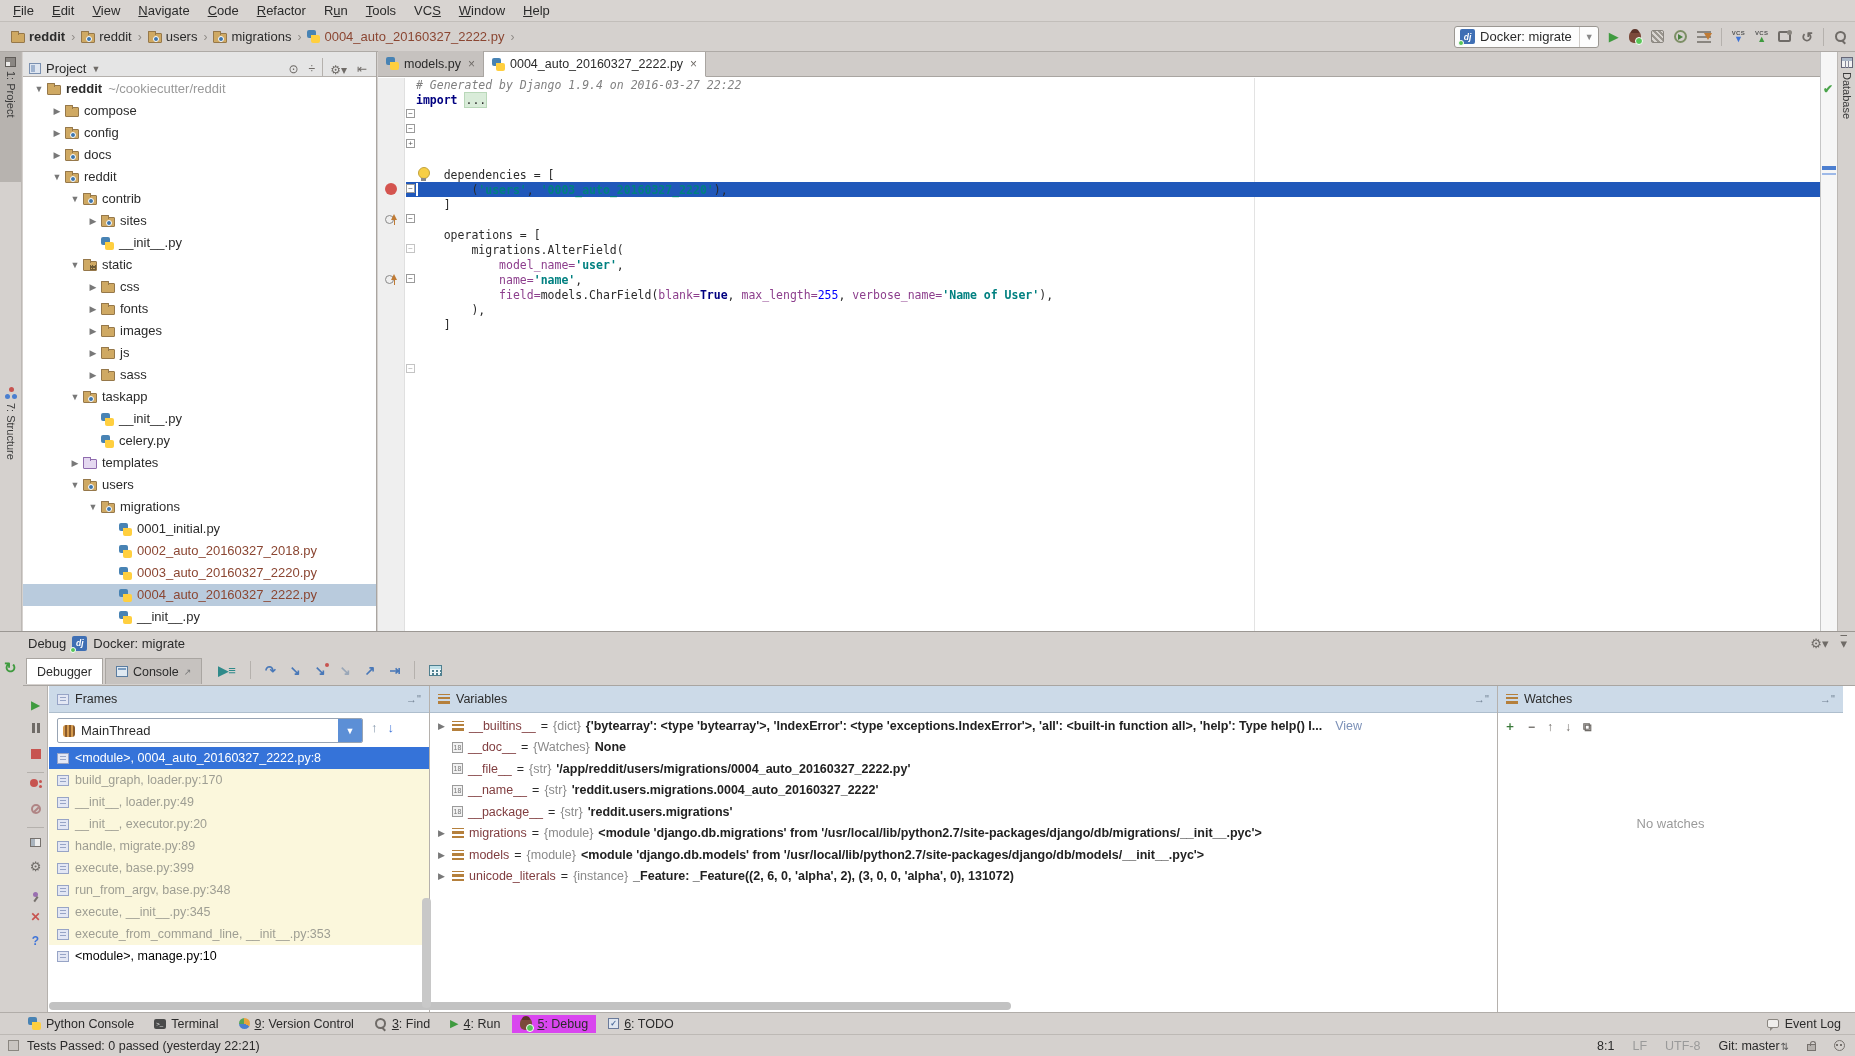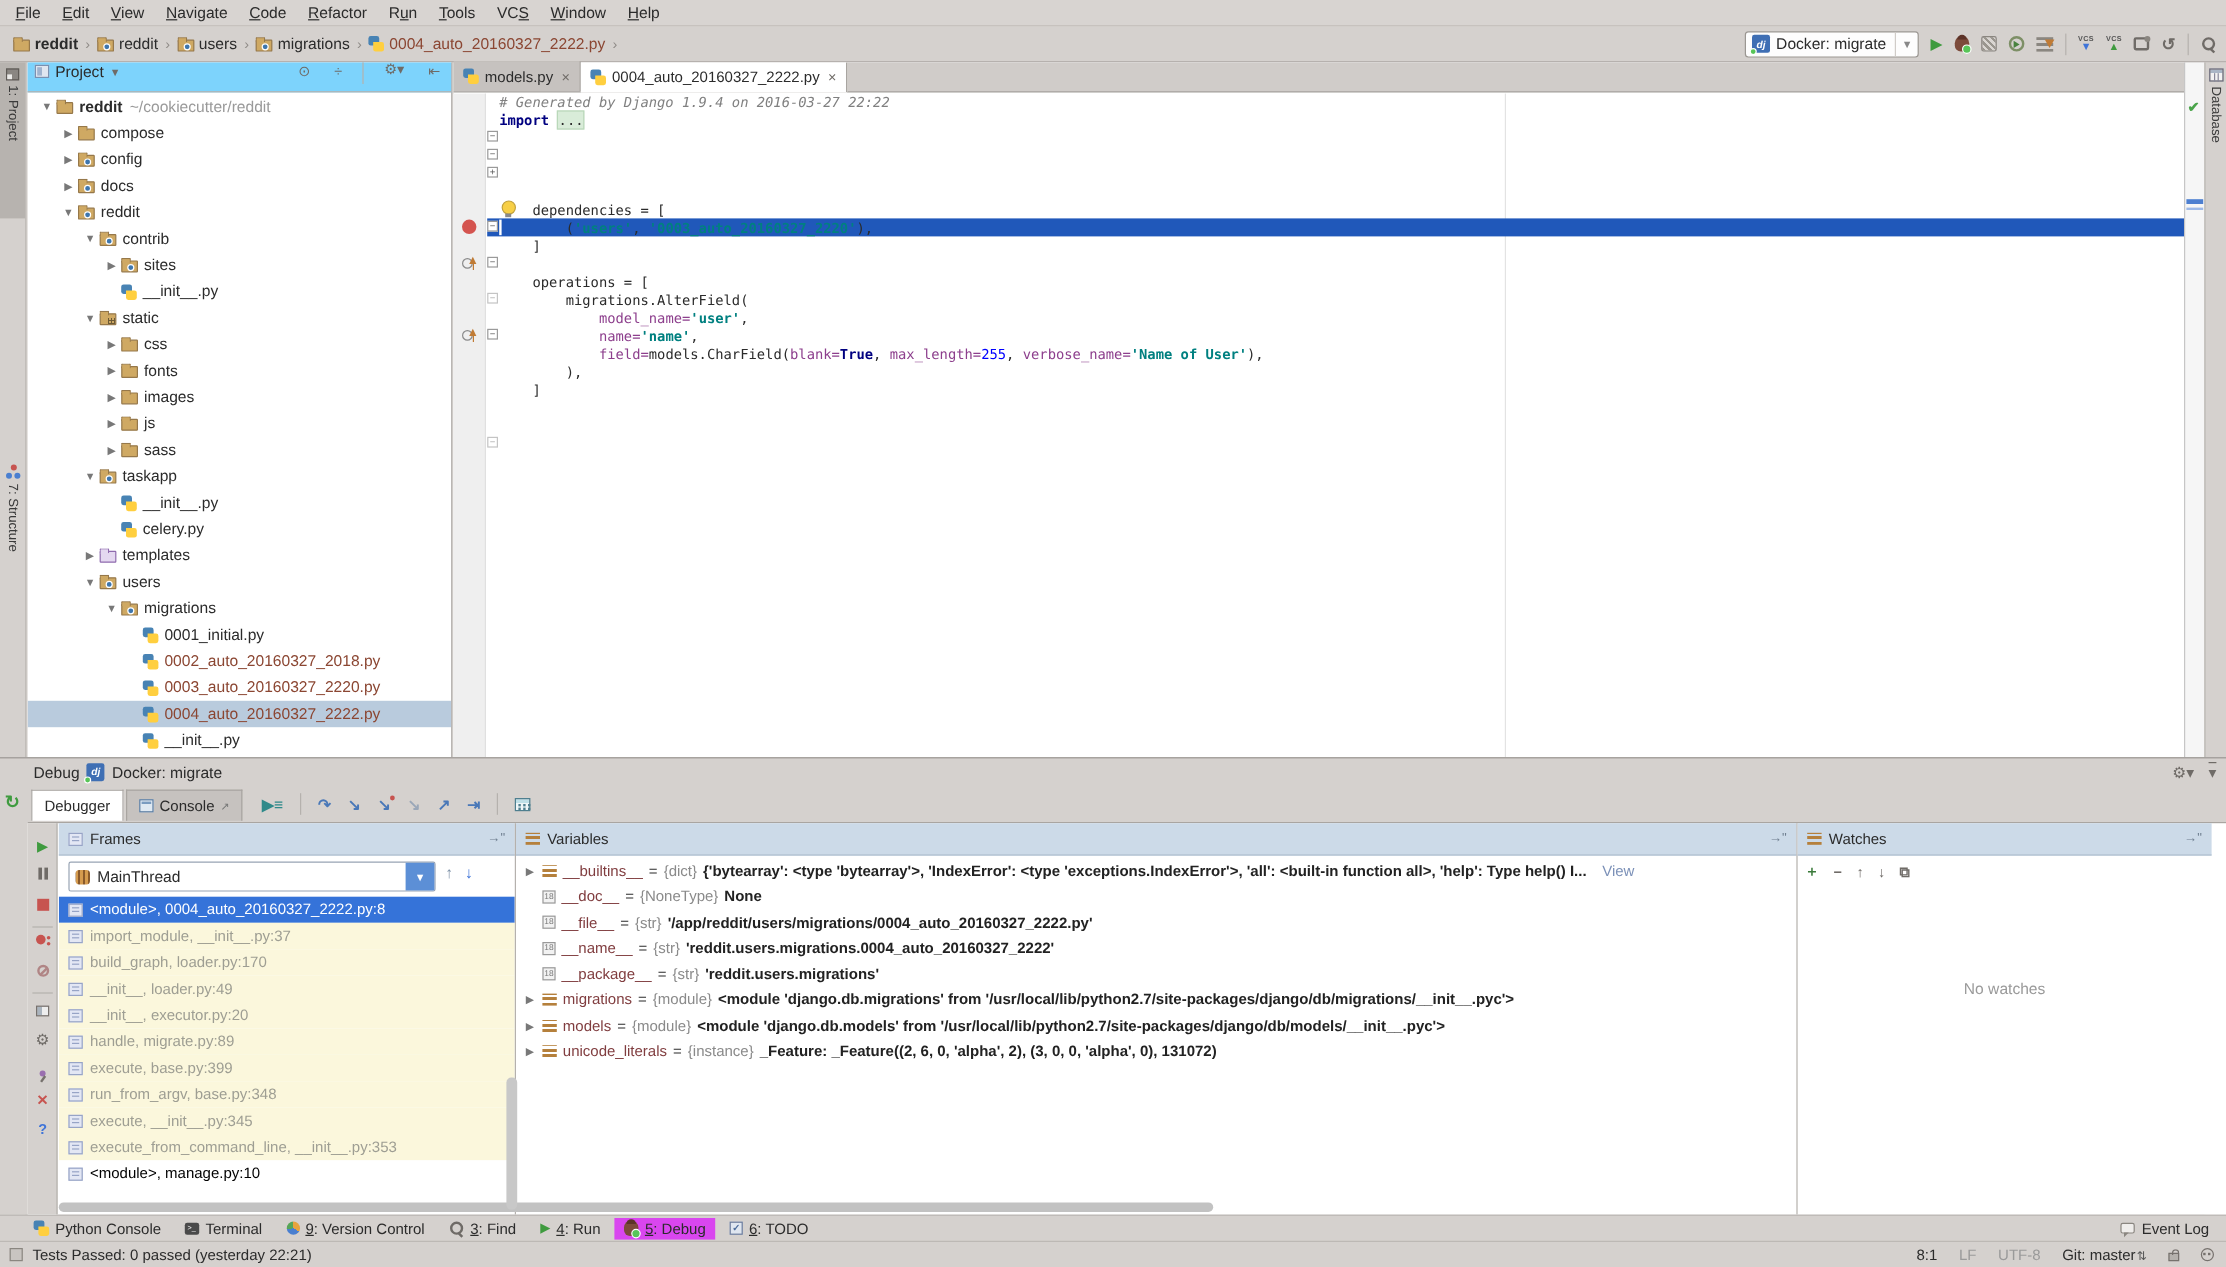--- a/index.html
+++ b/index.html
@@ -66,21 +66,21 @@
   .toolwin-ico::after{ content:""; position:absolute; left:0px; bottom:0px; width:4px; height:4px; background:#ecebe9;}
   .structure-ico { width:12px; height:12px; position:relative; flex:none;}
   .structure-ico::before{content:""; position:absolute; left:4px; top:0; width:5px; height:5px; background:#c75450; border-radius:50%;}
   .structure-ico::after{content:""; position:absolute; left:0px; bottom:0; width:5px; height:5px; background:#4a7fd0; border-radius:50%; box-shadow:7px 0 0 #4a7fd0;}
   .star { color:#d8a437; font-size:13px; }
   .dbico { width:12px; height:11px; border:1px solid #667; background:linear-gradient(#aab6c6 0 3px, #f2f2f2 3px); position:relative; flex:none;}
   .dbico::after{content:""; position:absolute; left:3px; top:3px; width:1px; height:7px; background:#889; box-shadow:3px 0 0 #889;}
 
   
   #project { position:absolute; left:23px; top:0; width:354px; height:579px; background:#fff; border-right:1px solid #a9a5a1; }
-  #project-header { height:25px; background:#7dd3fc; border-bottom:1px solid #b5b1ad; display:flex; align-items:flex-start; padding:0 6px; gap:14px;}
+  #project-header { height:25px; background:#e5e5e5; border-bottom:1px solid #b5b1ad; display:flex; align-items:flex-end; padding:0 6px; gap:4px;}
   #project-header .ph-title { display:flex; align-items:center; gap:5px; flex:1;}
   .ph-ico { width:12px; height:11px; border:1px solid #7a90b0; background:#dfe6f0; position:relative;}
   .ph-ico::after{ content:""; position:absolute; left:1px; top:1px; width:4px; height:7px; background:#9fb3cf; }
   .hdr-mini { color:#6f6b67; font-size:12px; padding:0 3px; }
   #tree { position:absolute; top:26px; left:0; right:0; bottom:0; overflow:hidden; }
   .trow { height:22px; line-height:22px; display:flex; align-items:center; white-space:nowrap; }
   .trow .arrow { width:16px; text-align:center; color:#787878; font-size:9px; flex:none;}
   .trow .tlabel { margin-left:5px; }
   .trow .suffix { color:#9a9a9a; margin-left:6px; }
   .trow.sel { background:#b9cbdd; }
@@ -582,24 +582,20 @@
         <span style="color:#7f92a8;">↑</span>
         <span style="color:#3f74d8;">↓</span>
       </div>
       <div id="frames-list">
           <div class="frow selected">
             <span class="frameico"></span>
             <span>&lt;module&gt;, 0004_auto_20160327_2222.py:8</span>
           </div>
           <div class="frow">
             <span class="frameico"></span>
-            <span>import_module, __init__.py:37</span>
-          </div>
-          <div class="frow">
-            <span class="frameico"></span>
             <span>build_graph, loader.py:170</span>
           </div>
           <div class="frow">
             <span class="frameico"></span>
             <span>__init__, loader.py:49</span>
           </div>
           <div class="frow">
             <span class="frameico"></span>
             <span>__init__, executor.py:20</span>
           </div>
@@ -644,21 +640,21 @@
             <span> = </span>
             <span class="vtype">{dict}</span>
             <span class="vval"> {'bytearray': &lt;type 'bytearray'&gt;, 'IndexError': &lt;type 'exceptions.IndexError'&gt;, 'all': &lt;built-in function all&gt;, 'help': Type help() I...</span>
             <span class="vlink">View</span>
           </div>
           <div class="vrow">
             <span class="exp"></span>
             <span class="primico">18</span>
             <span class="vname">__doc__</span>
             <span> = </span>
-            <span class="vtype">{NoneType}</span>
+            <span class="vtype">{Watches}</span>
             <span class="vval"> None</span>
           </div>
           <div class="vrow">
             <span class="exp"></span>
             <span class="primico">18</span>
             <span class="vname">__file__</span>
             <span> = </span>
             <span class="vtype">{str}</span>
             <span class="vval"> '/app/reddit/users/migrations/0004_auto_20160327_2222.py'</span>
           </div>

